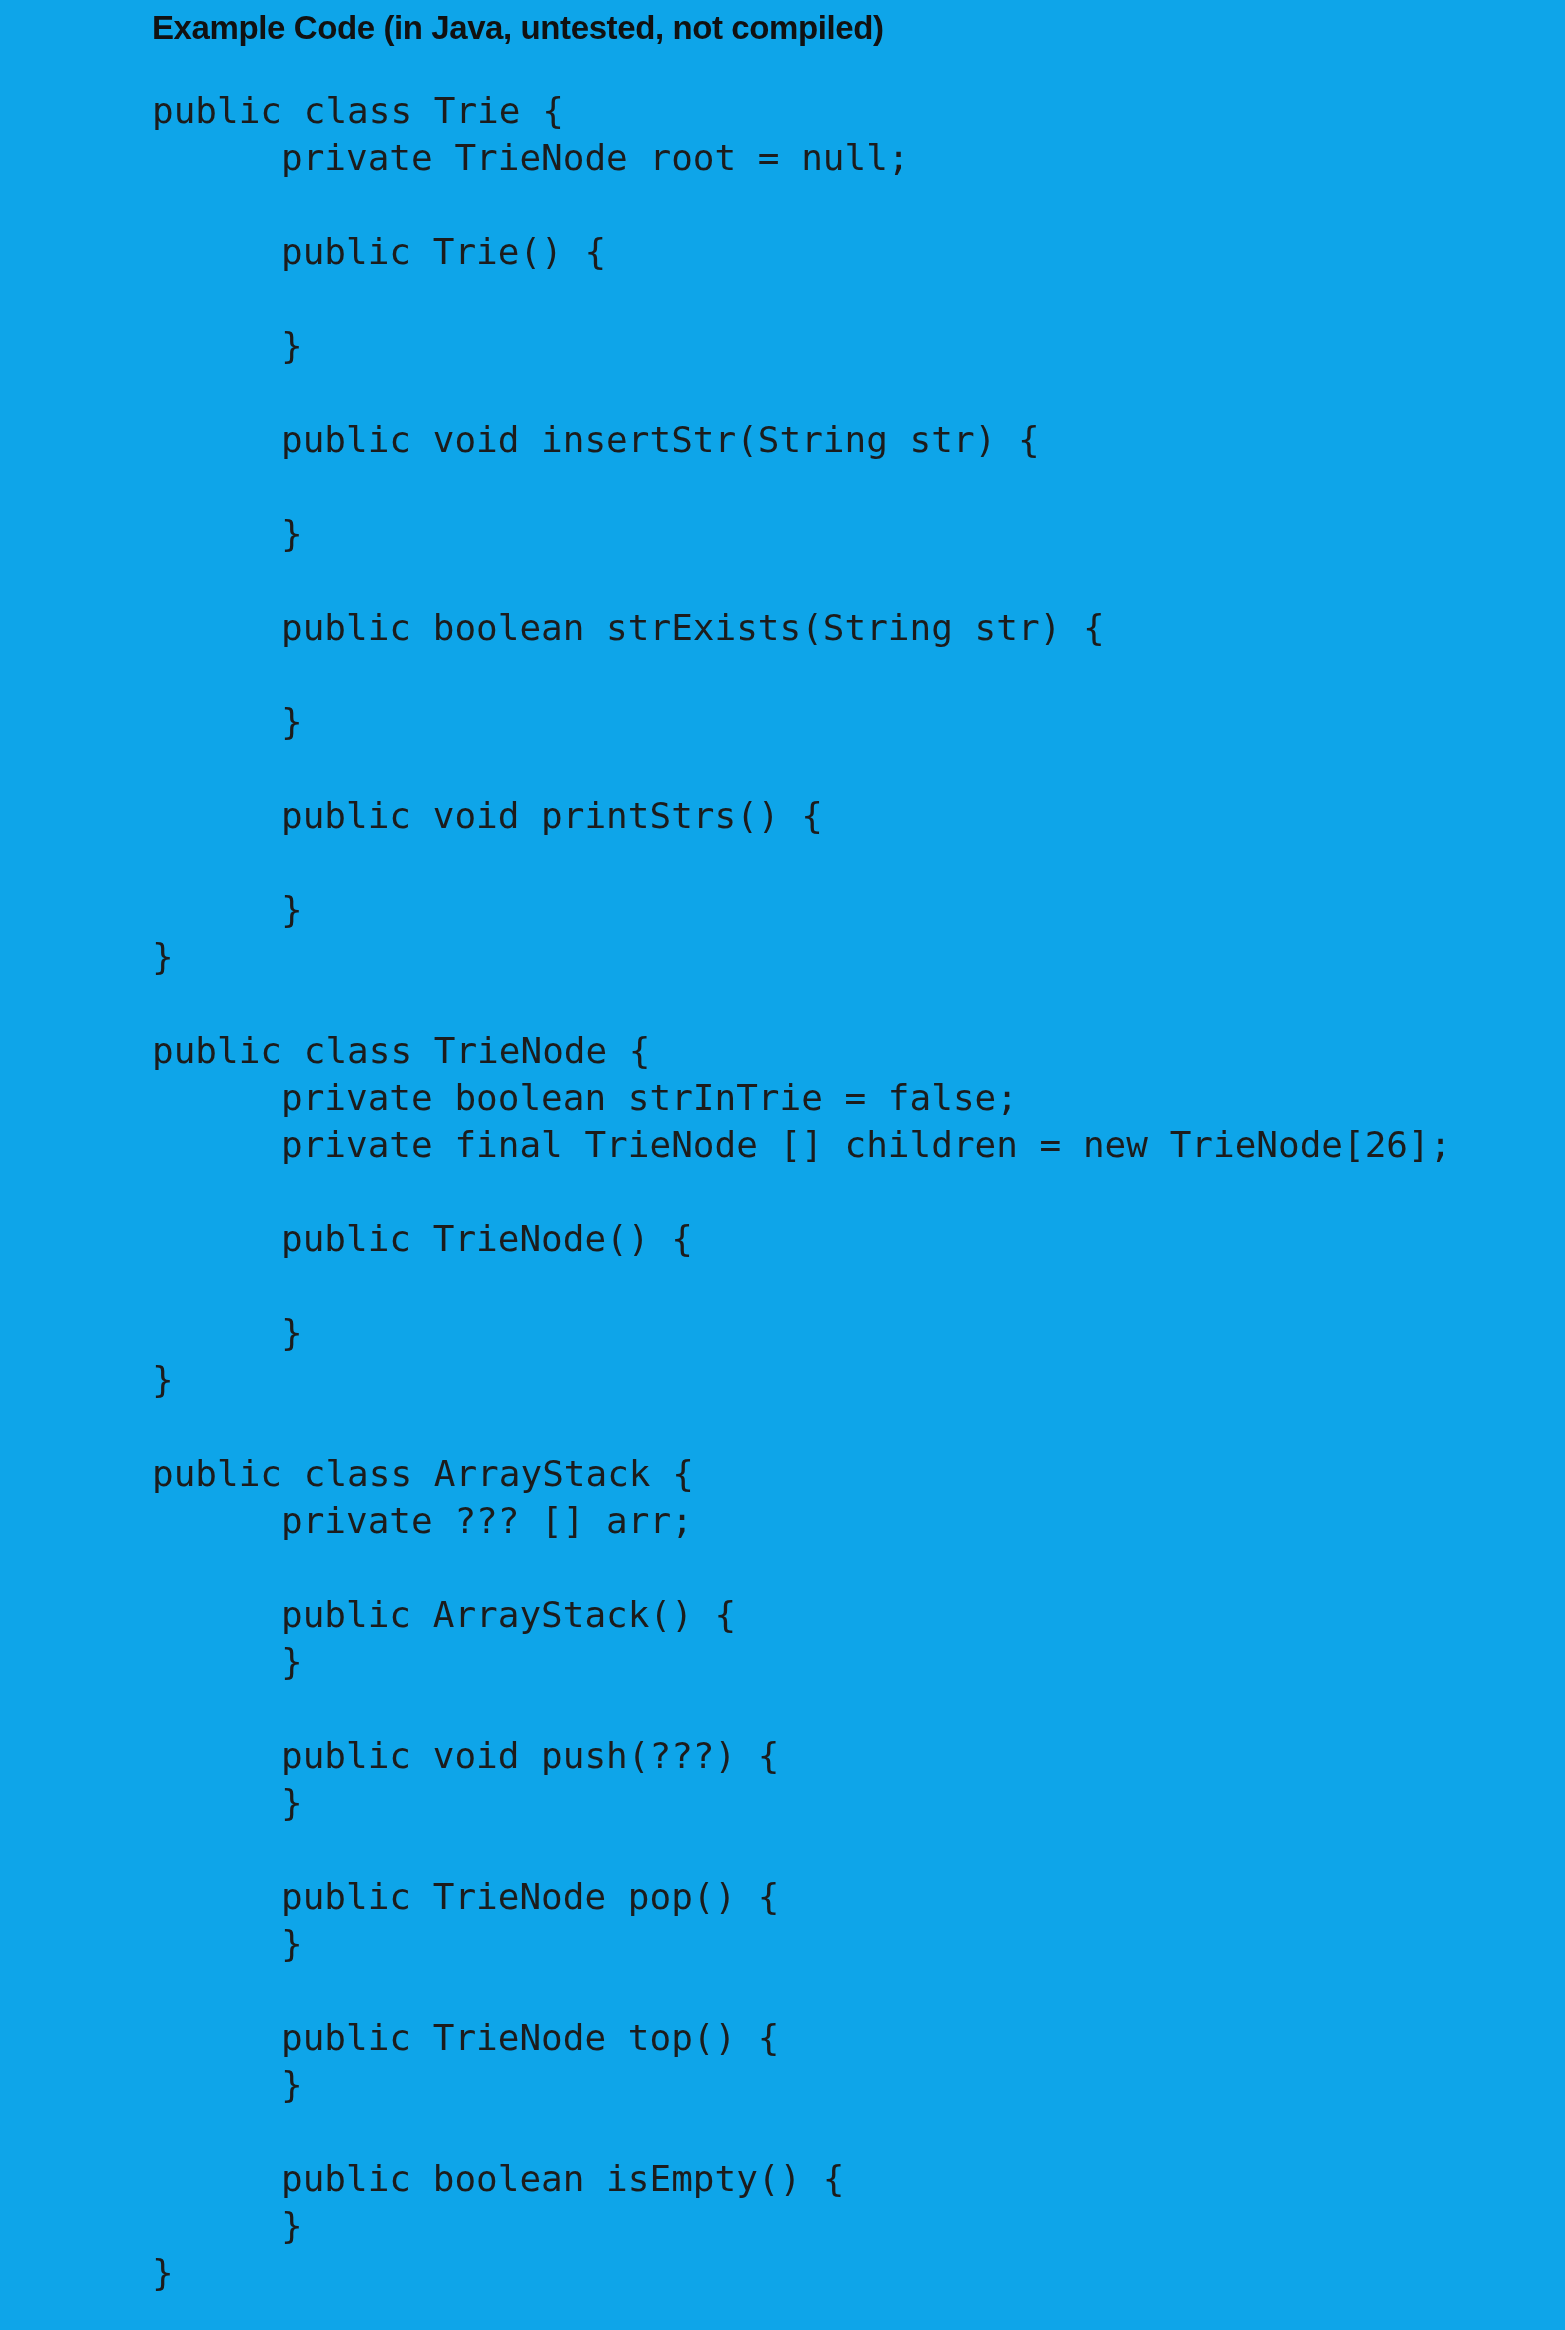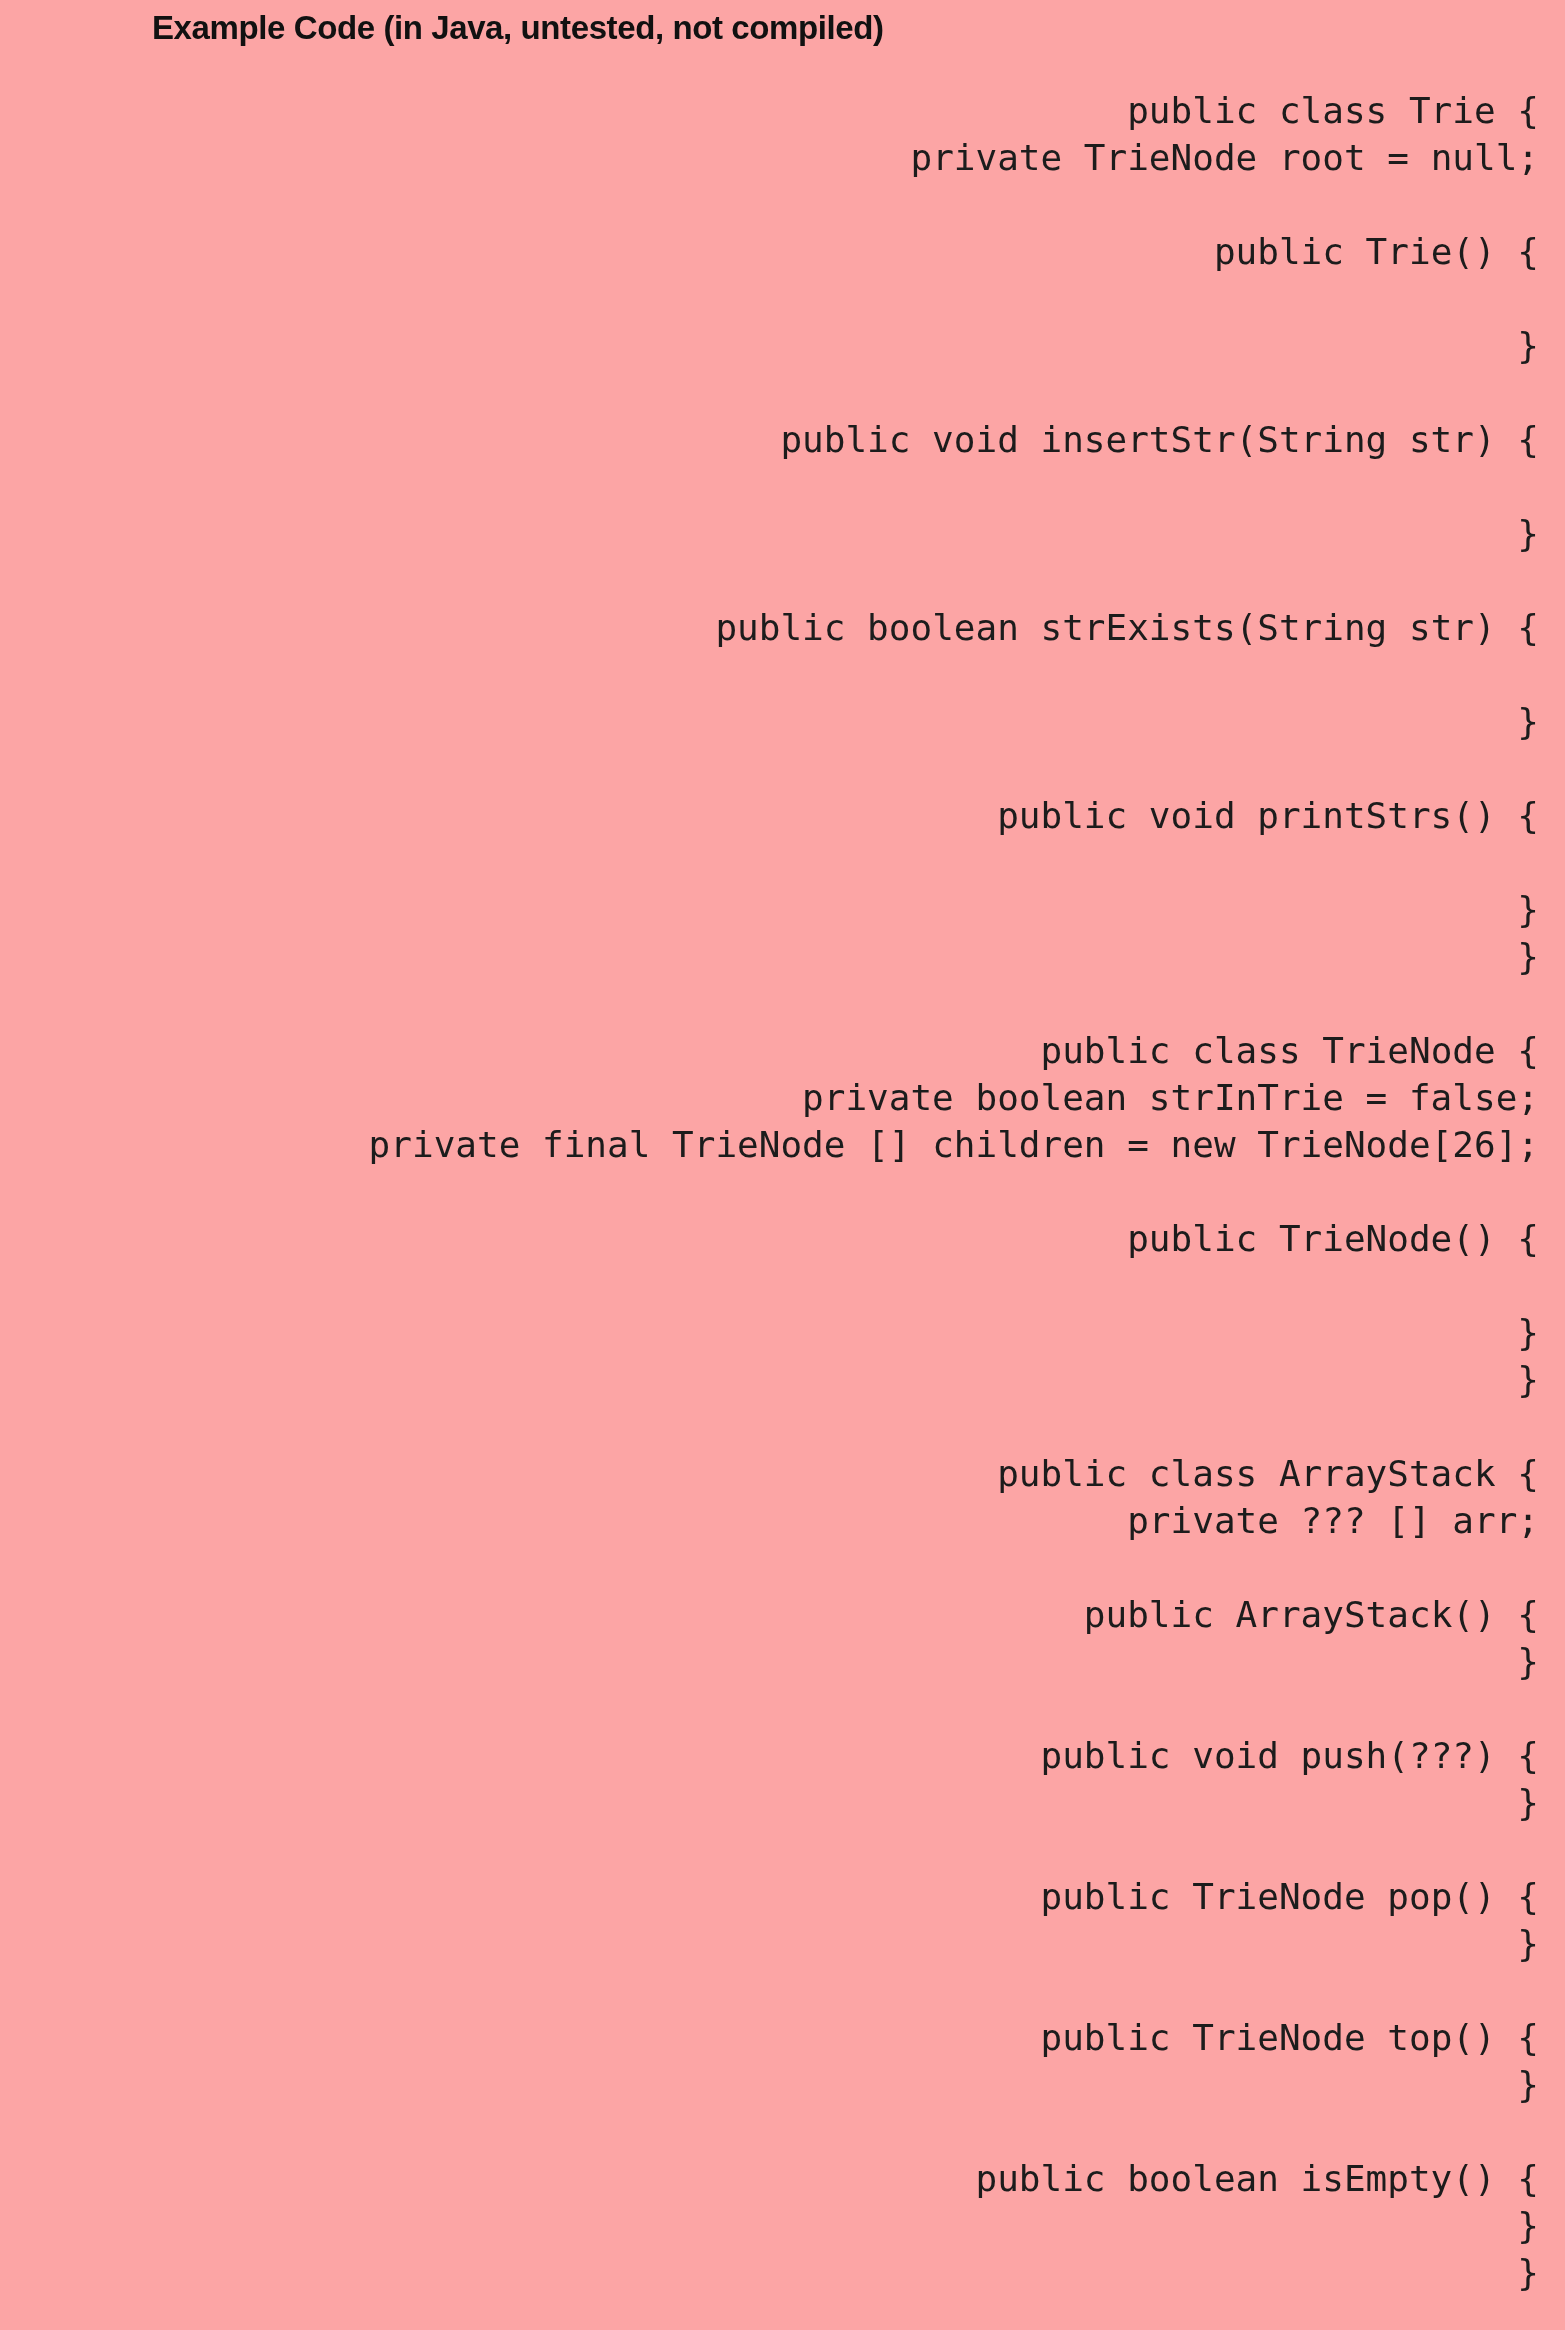--- a/index.html
+++ b/index.html
@@ -5,42 +5,41 @@
   * { margin: 0; padding: 0; box-sizing: border-box; }
   html, body {
     background: #ffffff;
     width: 1566px;
     height: 2330px;
     overflow: hidden;
   }
   .page {
     position: absolute;
     inset: 0;
-    background: #fca5a5;
+    background: #0ea5e9;
     padding: 7px 26px 8px 152px;
   }
   .heading {
     font-family: "Liberation Sans", sans-serif;
     font-weight: 700;
     font-size: 33px;
     line-height: 42px;
     letter-spacing: -0.4px;
     color: #111111;
   }
   .code-block {
     margin-top: 38px;
     font-family: "DejaVu Sans Mono", "Liberation Mono", monospace;
     font-size: 36px;
     line-height: 47px;
     color: #1c1c1c;
     white-space: pre;
   }
   .code-line {
     height: 47px;
-    text-align: right;
   }
   .code-line.indent-1 {
     padding-left: 129px;
   }
 </style>
 </head>
 <body>
 
 <div class="page">
   <div class="heading">Example Code (in Java, untested, not compiled)</div>

